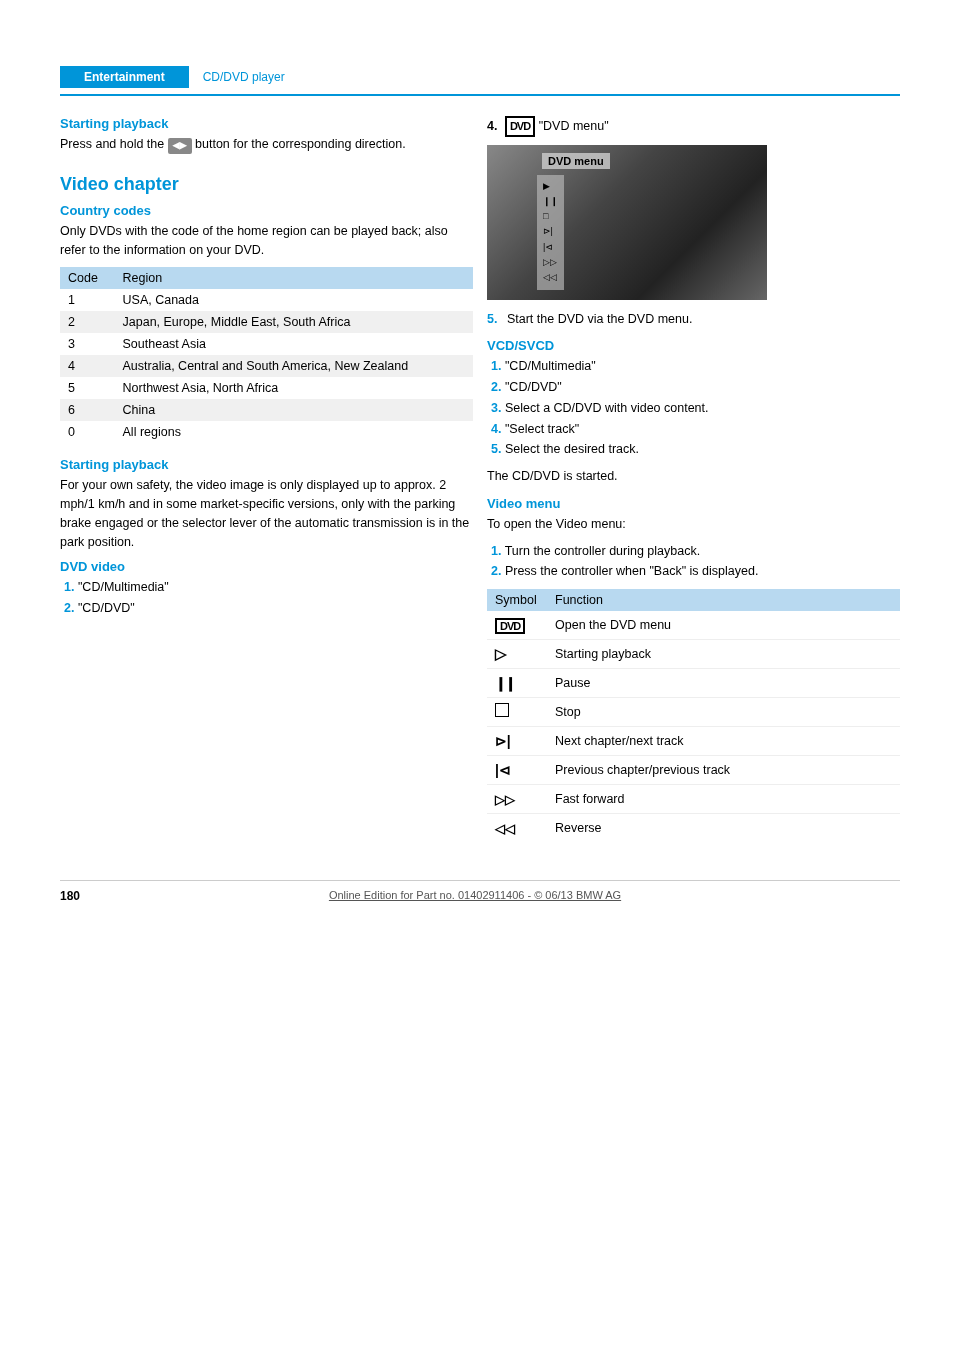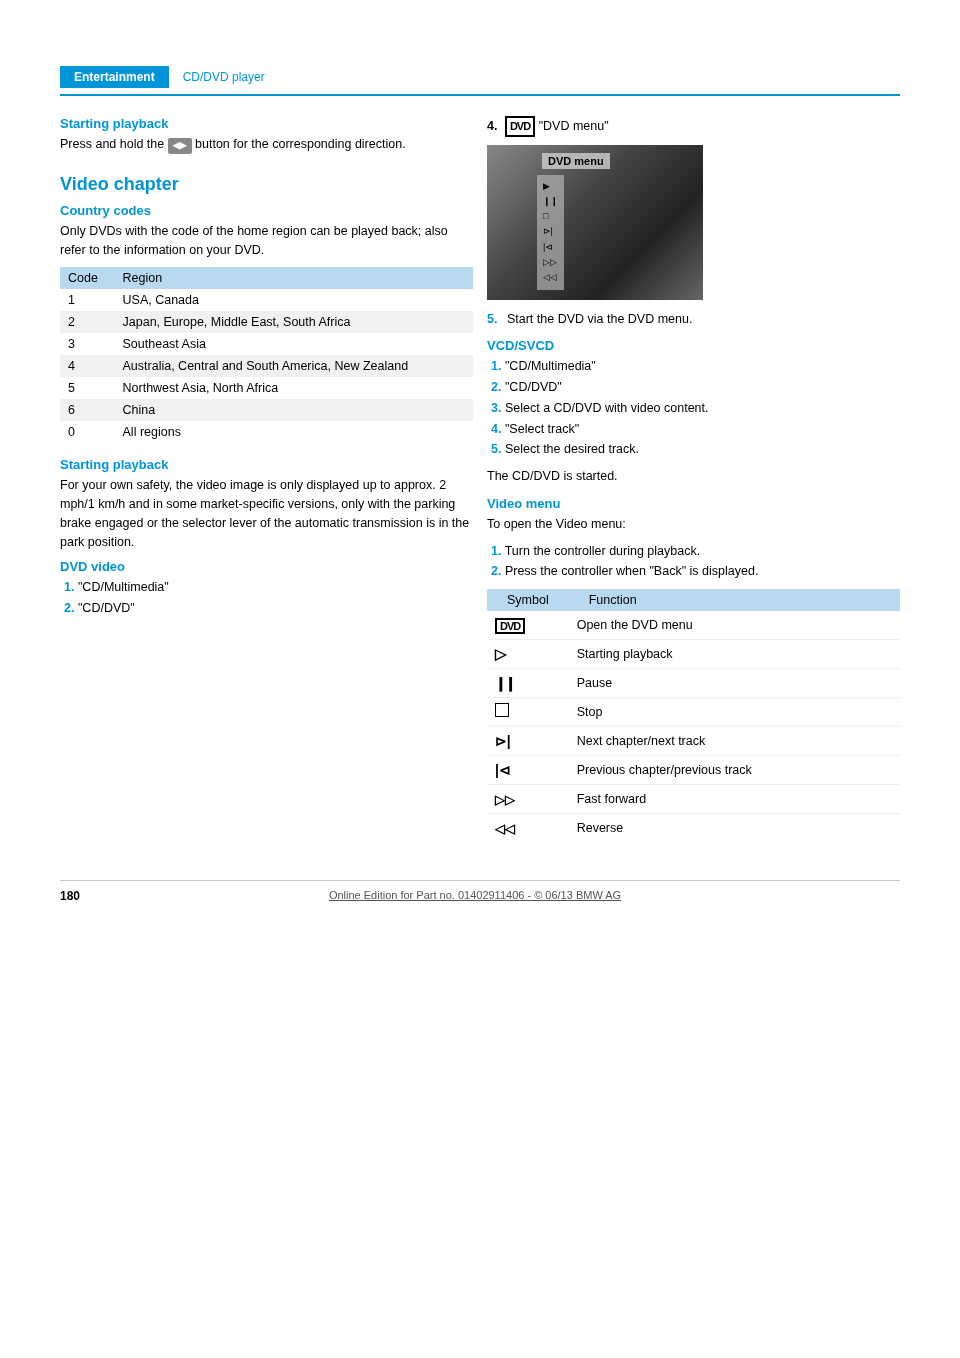--- a/index.html
+++ b/index.html
@@ -20,21 +20,21 @@
       border-bottom: 2px solid #0095d9;
       padding: 6px 0;
       margin: 0 60px;
       margin-top: 60px;
     }
     .header-entertainment {
       background: #0095d9;
       color: #fff;
       font-size: 12px;
       font-weight: bold;
-      padding: 4px 14px;
+      padding: 4px 24px;
     }
     .header-section {
       color: #0095d9;
       font-size: 12px;
       padding: 4px 14px;
     }
 
     
     .content-wrapper {
       display: flex;
@@ -117,21 +117,21 @@
       color: #0095d9;
       font-weight: bold;
     }
     .step-num-black {
       color: #000;
       font-weight: bold;
     }
 
     
     .dvd-image {
-      width: 216px;
+      width: 280px;
       height: 155px;
       background: #555;
       margin-bottom: 10px;
       display: flex;
       align-items: center;
       justify-content: center;
       position: relative;
       overflow: hidden;
     }
     .dvd-image-inner {
@@ -161,21 +161,21 @@
 
     
     .symbol-table {
       width: 100%;
       border-collapse: collapse;
       font-size: 12.5px;
       margin-bottom: 8px;
     }
     .symbol-table th {
       background: #b8d9f0;
-      padding: 4px 20px;
+      padding: 4px 8px;
       text-align: left;
       font-weight: normal;
       margin-top: 19px;
     }
     .symbol-table td {
       padding: 5px 8px;
       vertical-align: middle;
       border-bottom: 1px solid #eee;
     }
     .symbol-table tr:last-child td {

